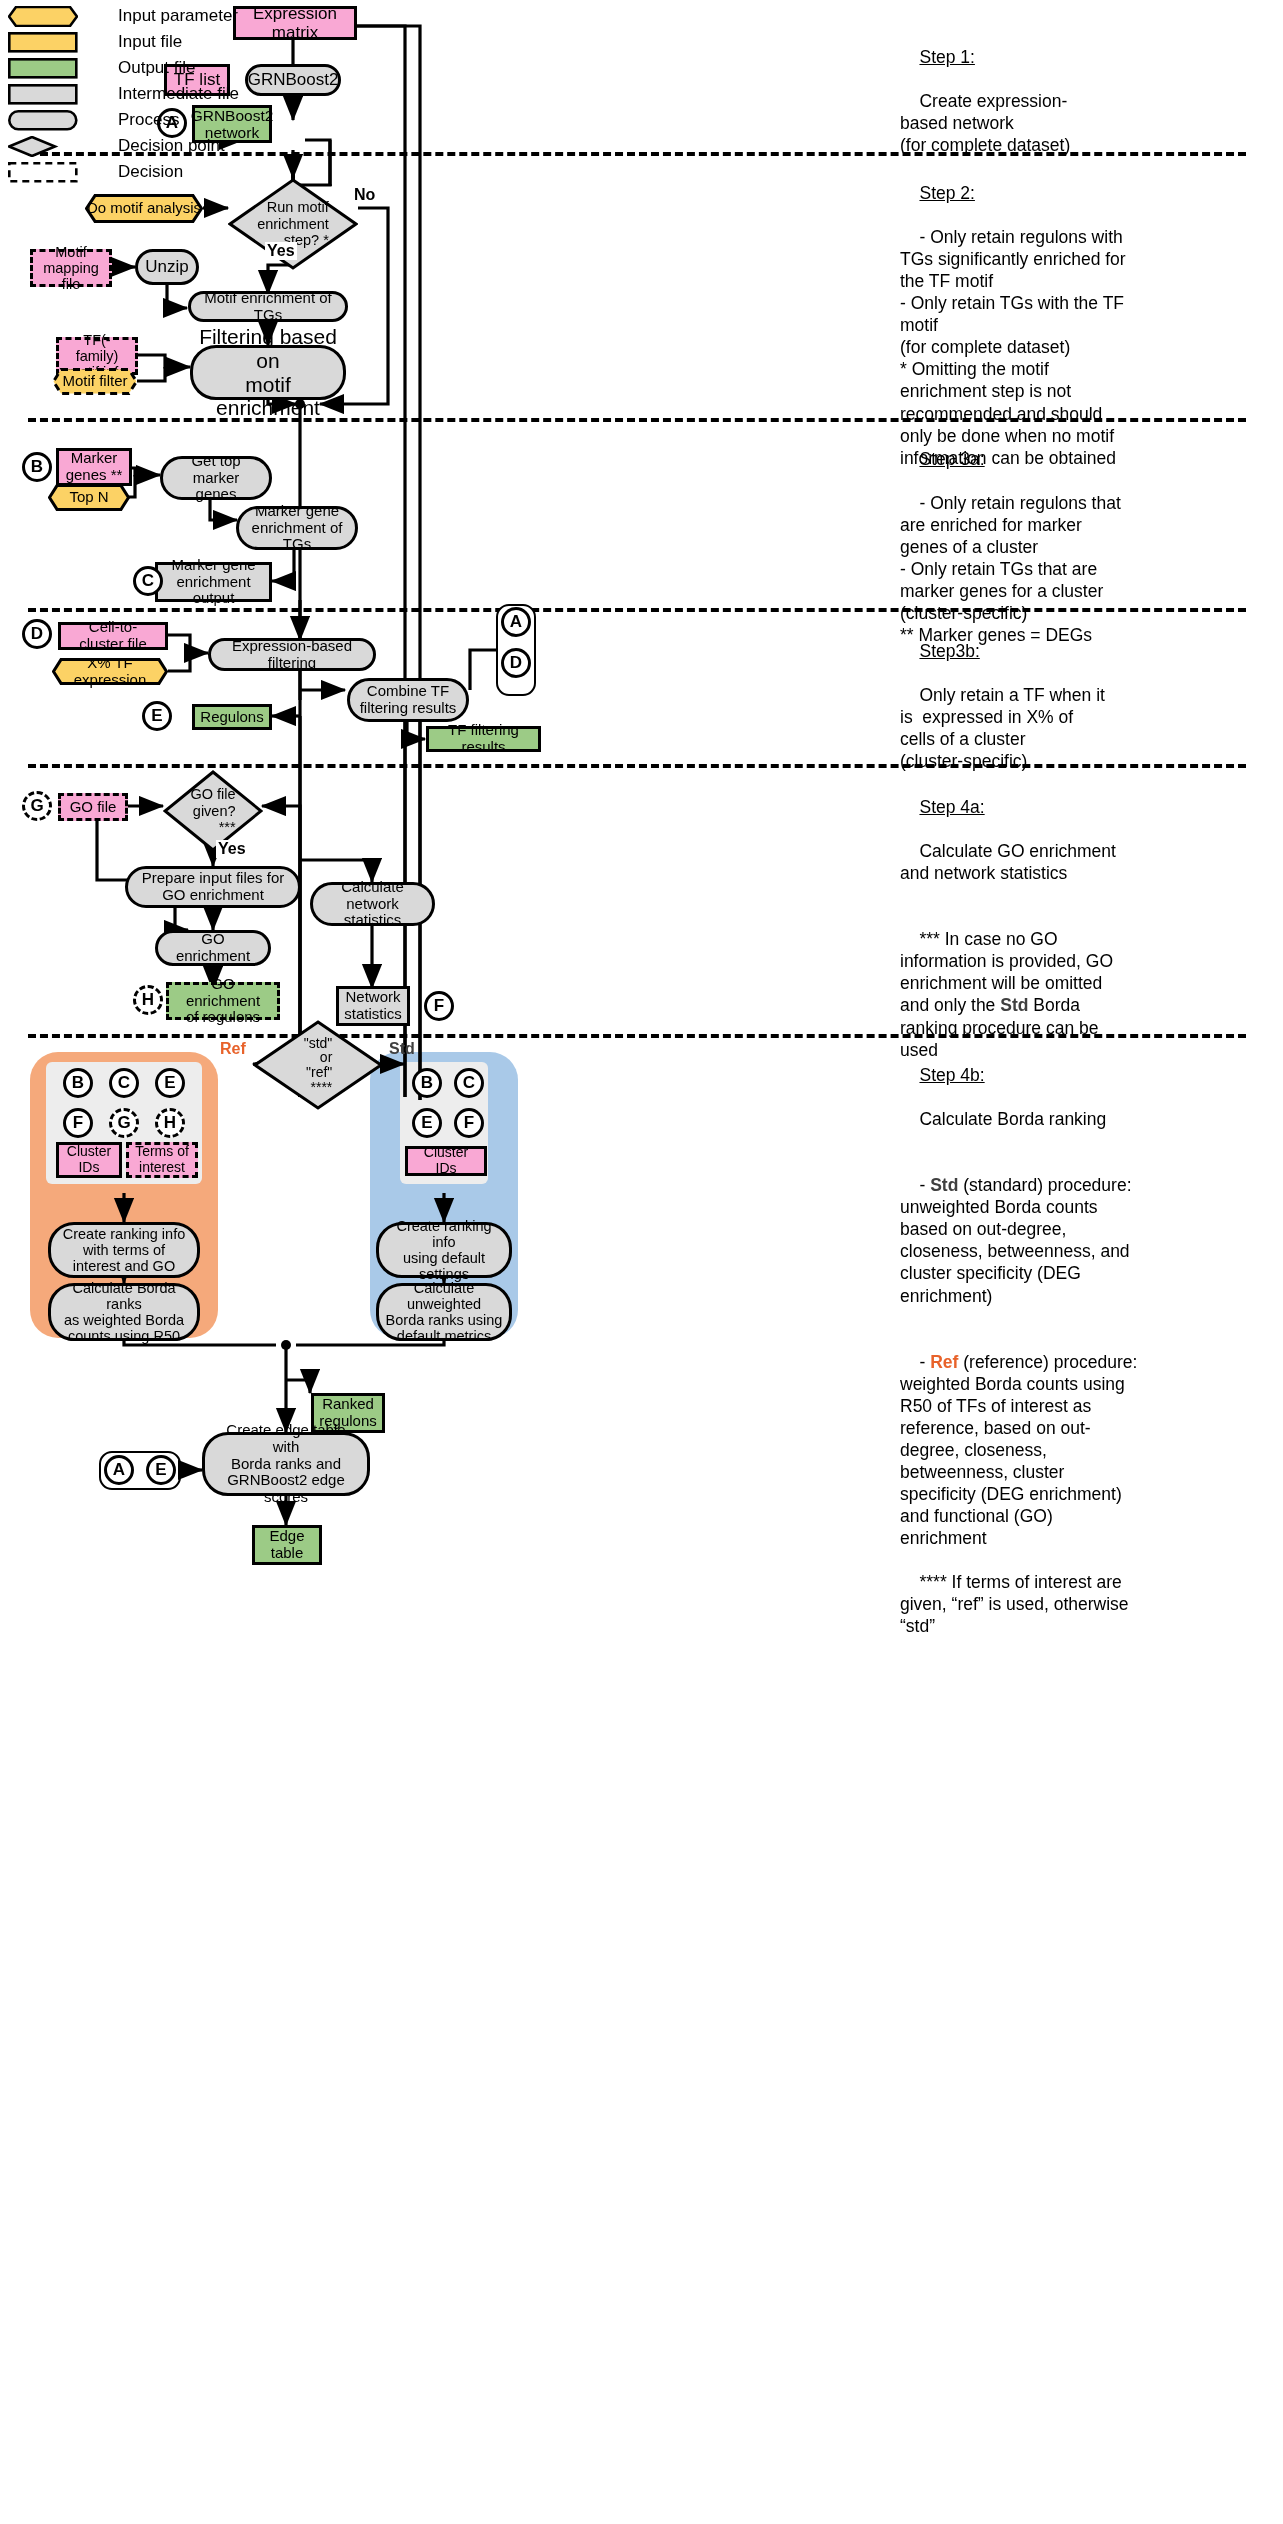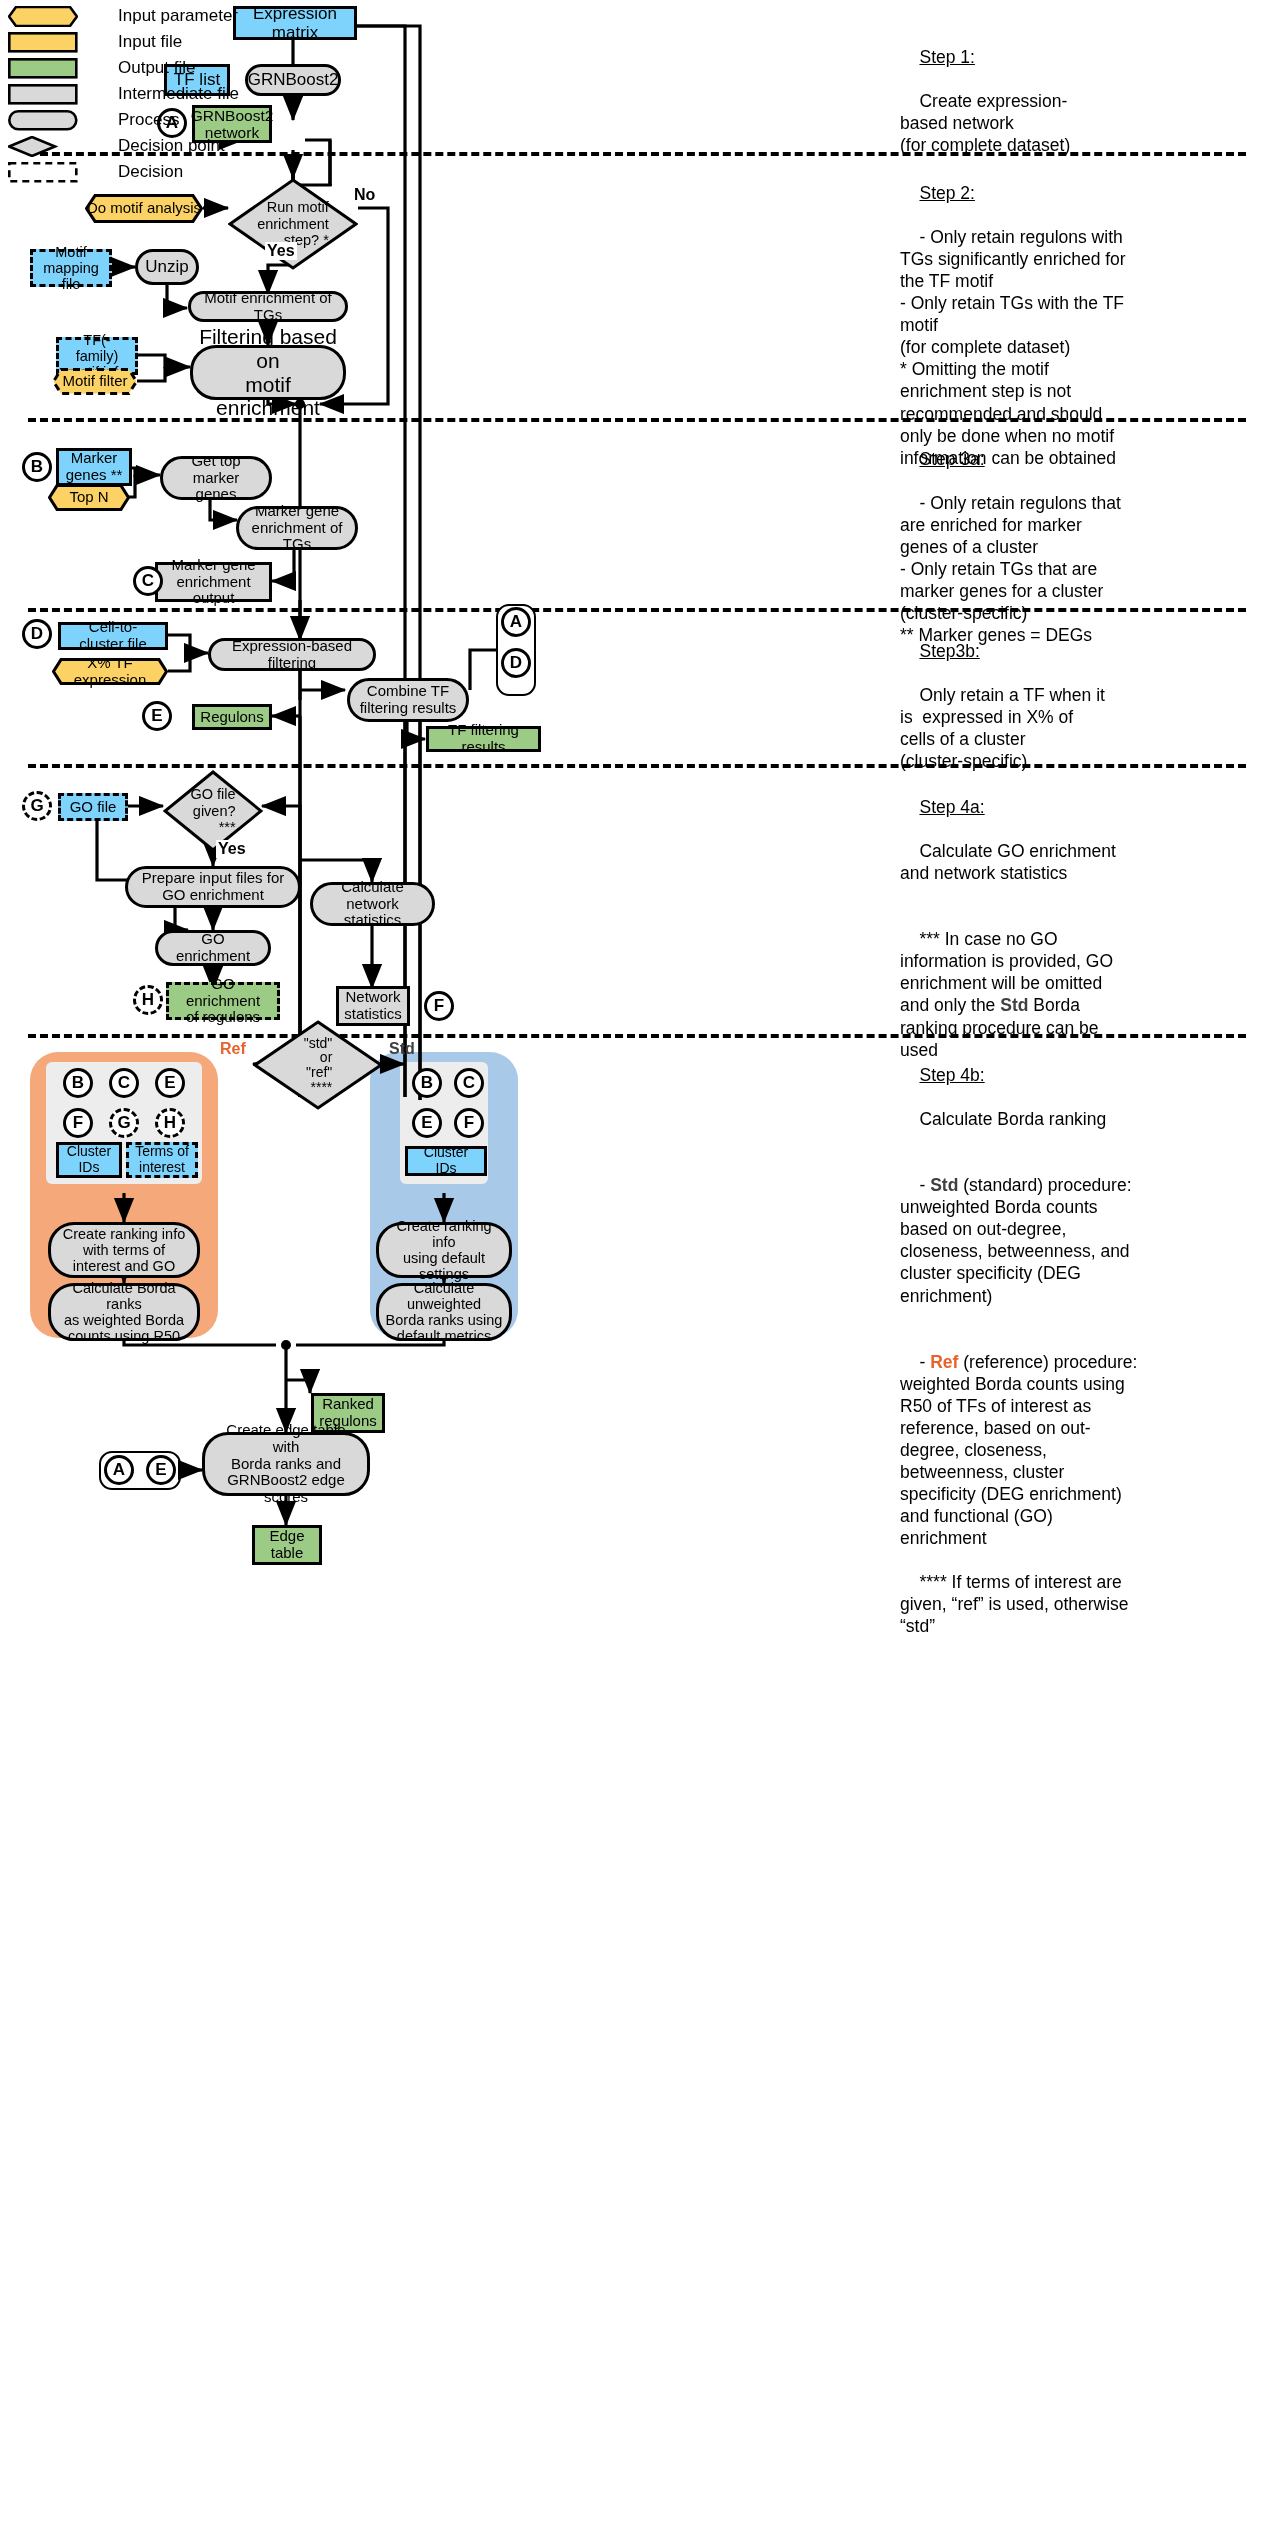--- a/index.html
+++ b/index.html
@@ -25,21 +25,21 @@
     text-align:center;
     line-height:1.12;
     font-size:17px;
     padding:2px 6px;
     z-index:5;
   }
 
   
   .rect   { border:3px solid #000; }
   .proc   { border:3px solid #000; border-radius:26px; background:#d9d9d9; }
-  .inputfile  { background:#7dd3fc; }
+  .inputfile  { background:#f9a8d4; }
   .outputfile { background:#9ccb86; }
   .interfile  { background:#d9d9d9; }
   .dashed { border-style:dashed !important; border-width:3px; }
 
   
   .hexwrap { position:absolute; z-index:5; }
   .hexwrap svg { position:absolute; left:0; top:0; }
   .hexlabel {
     position:absolute; left:0; top:0; width:100%; height:100%;
     display:flex; align-items:center; justify-content:center;

